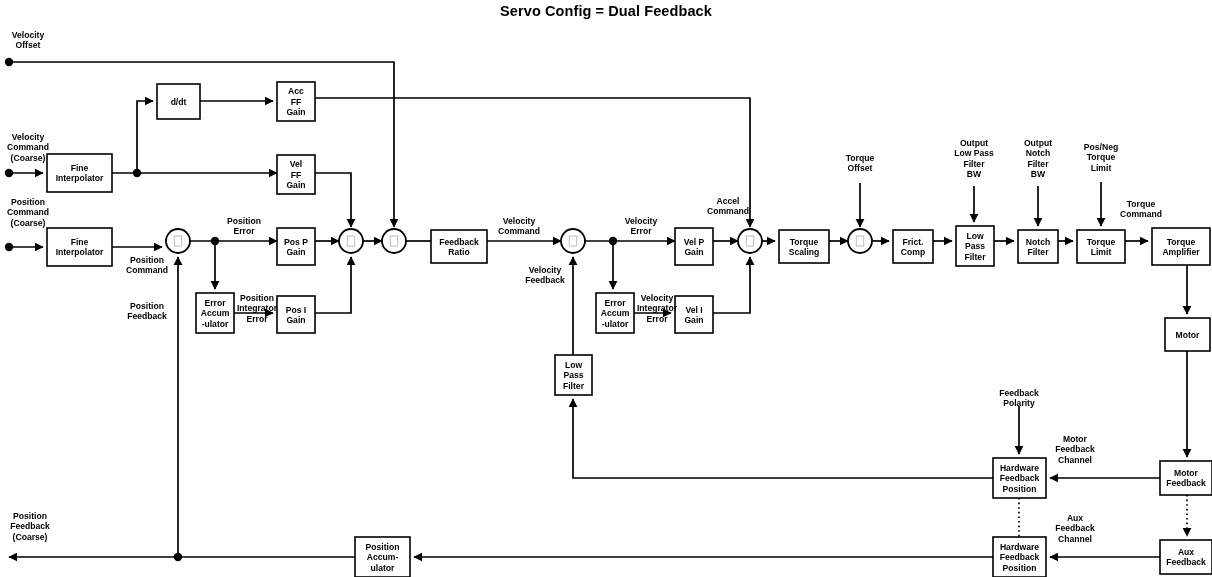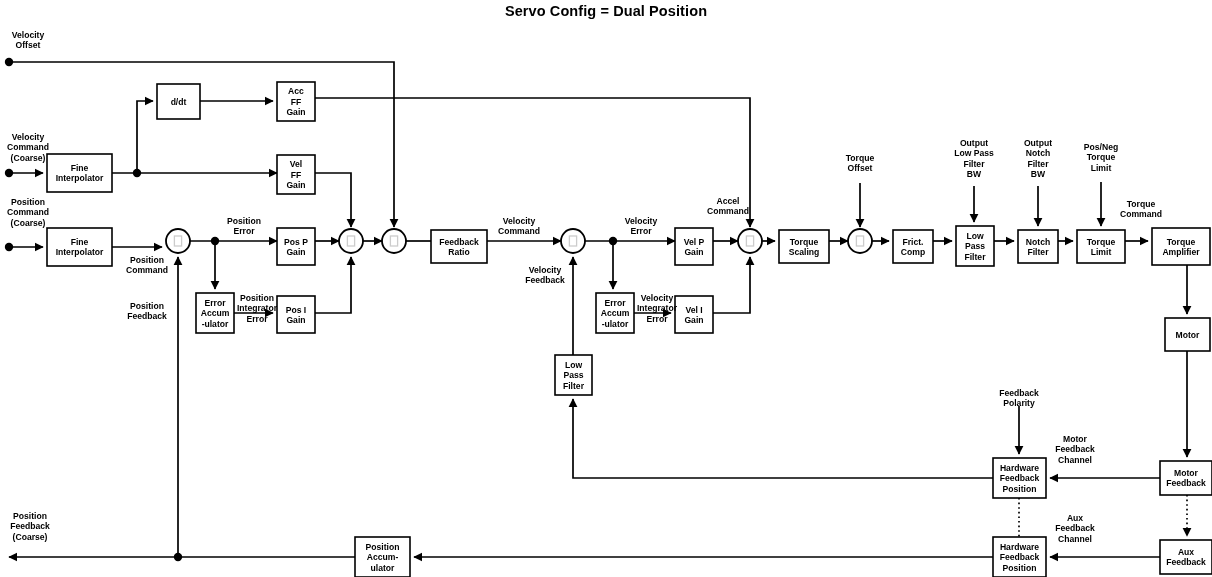--- a/index.html
+++ b/index.html
@@ -29,21 +29,21 @@
     text-align:center;font-size:14.5px;font-weight:bold;
     font-family:"Liberation Sans","DejaVu Sans",sans-serif;
     letter-spacing:0.1px;
   }
 </style>
 </head>
 <body>
 
 <div id="diagram-root">
 
-  <div id="page-title">Servo Config = Dual Position</div>
+  <div id="page-title">Servo Config = Dual Feedback</div>
 
   <svg id="diagram-svg" viewBox="0 0 1212 577">
     <defs>
       <marker id="arrowEnd" viewBox="0 0 10 10" refX="9.2" refY="5" markerWidth="5.4" markerHeight="5.4" orient="auto-start-reverse">
         <path d="M 0 0 L 10 5 L 0 10 z" fill="#000000"></path>
       </marker>
     </defs>
     <g id="layer-wires">
         <path d="M 9 62 L 394 62 L 394 227" class="wire" marker-end="url(#arrowEnd)"></path>
         <path d="M 9 173 L 43 173" class="wire" marker-end="url(#arrowEnd)"></path>

